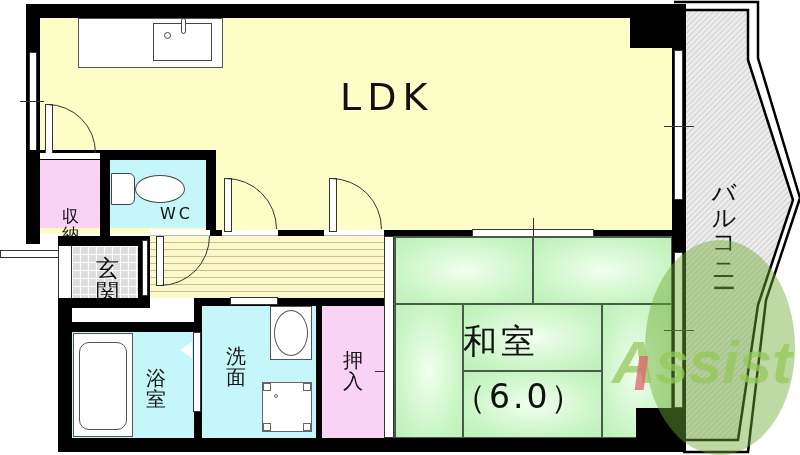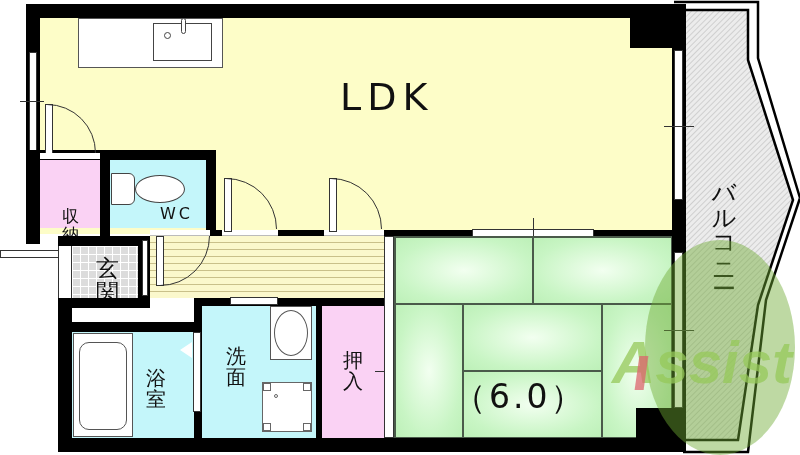--- a/index.html
+++ b/index.html
@@ -137,20 +137,21 @@
   <div class="window" style="left:472px;top:229px;width:122px;height:8px;"></div>
   <div class="abs" style="left:533px;top:218px;width:1px;height:22px;background:#333;"></div>
 
   <div class="abs" style="left:394px;top:236px;width:278px;height:202px;background:#4a5a4a;"></div>
   <div class="abs tatami" style="left:395px;top:237px;width:138px;height:67px;"></div>
   <div class="abs tatami" style="left:533px;top:237px;width:139px;height:67px;"></div>
   <div class="abs tatami" style="left:395px;top:304px;width:68px;height:134px;"></div>
   <div class="abs tatami" style="left:463px;top:304px;width:139px;height:67px;"></div>
   <div class="abs tatami" style="left:463px;top:371px;width:139px;height:67px;"></div>
   <div class="abs tatami" style="left:602px;top:304px;width:70px;height:134px;"></div>
+  <div class="label" style="left:463px;top:324px;width:139px;font-size:34px;letter-spacing:4px;">和室</div>
   <div class="label" style="left:453px;top:380px;width:160px;font-size:33px;letter-spacing:3px;">（6.0）</div>
   <div class="abs wall" style="left:636px;top:408px;width:36px;height:30px;"></div>
 
   <div class="window" style="left:674px;top:252px;width:9px;height:156px;"></div>
   <div class="abs" style="left:664px;top:330px;width:30px;height:1px;background:#333;"></div>
 
   <div class="label vtext" style="left:706px;top:166px;width:30px;font-size:24px;letter-spacing:0;">バルコニー</div>
 
   <div class="abs" style="left:645px;top:240px;width:150px;height:215px;border-radius:50%;background:rgba(110,170,50,0.45);"></div>
   <div class="abs" style="left:612px;top:318px;width:190px;height:90px;font-family:'Liberation Sans',sans-serif;font-weight:bold;font-style:italic;font-size:60px;color:rgba(150,200,90,0.75);line-height:90px;">Assist</div>

